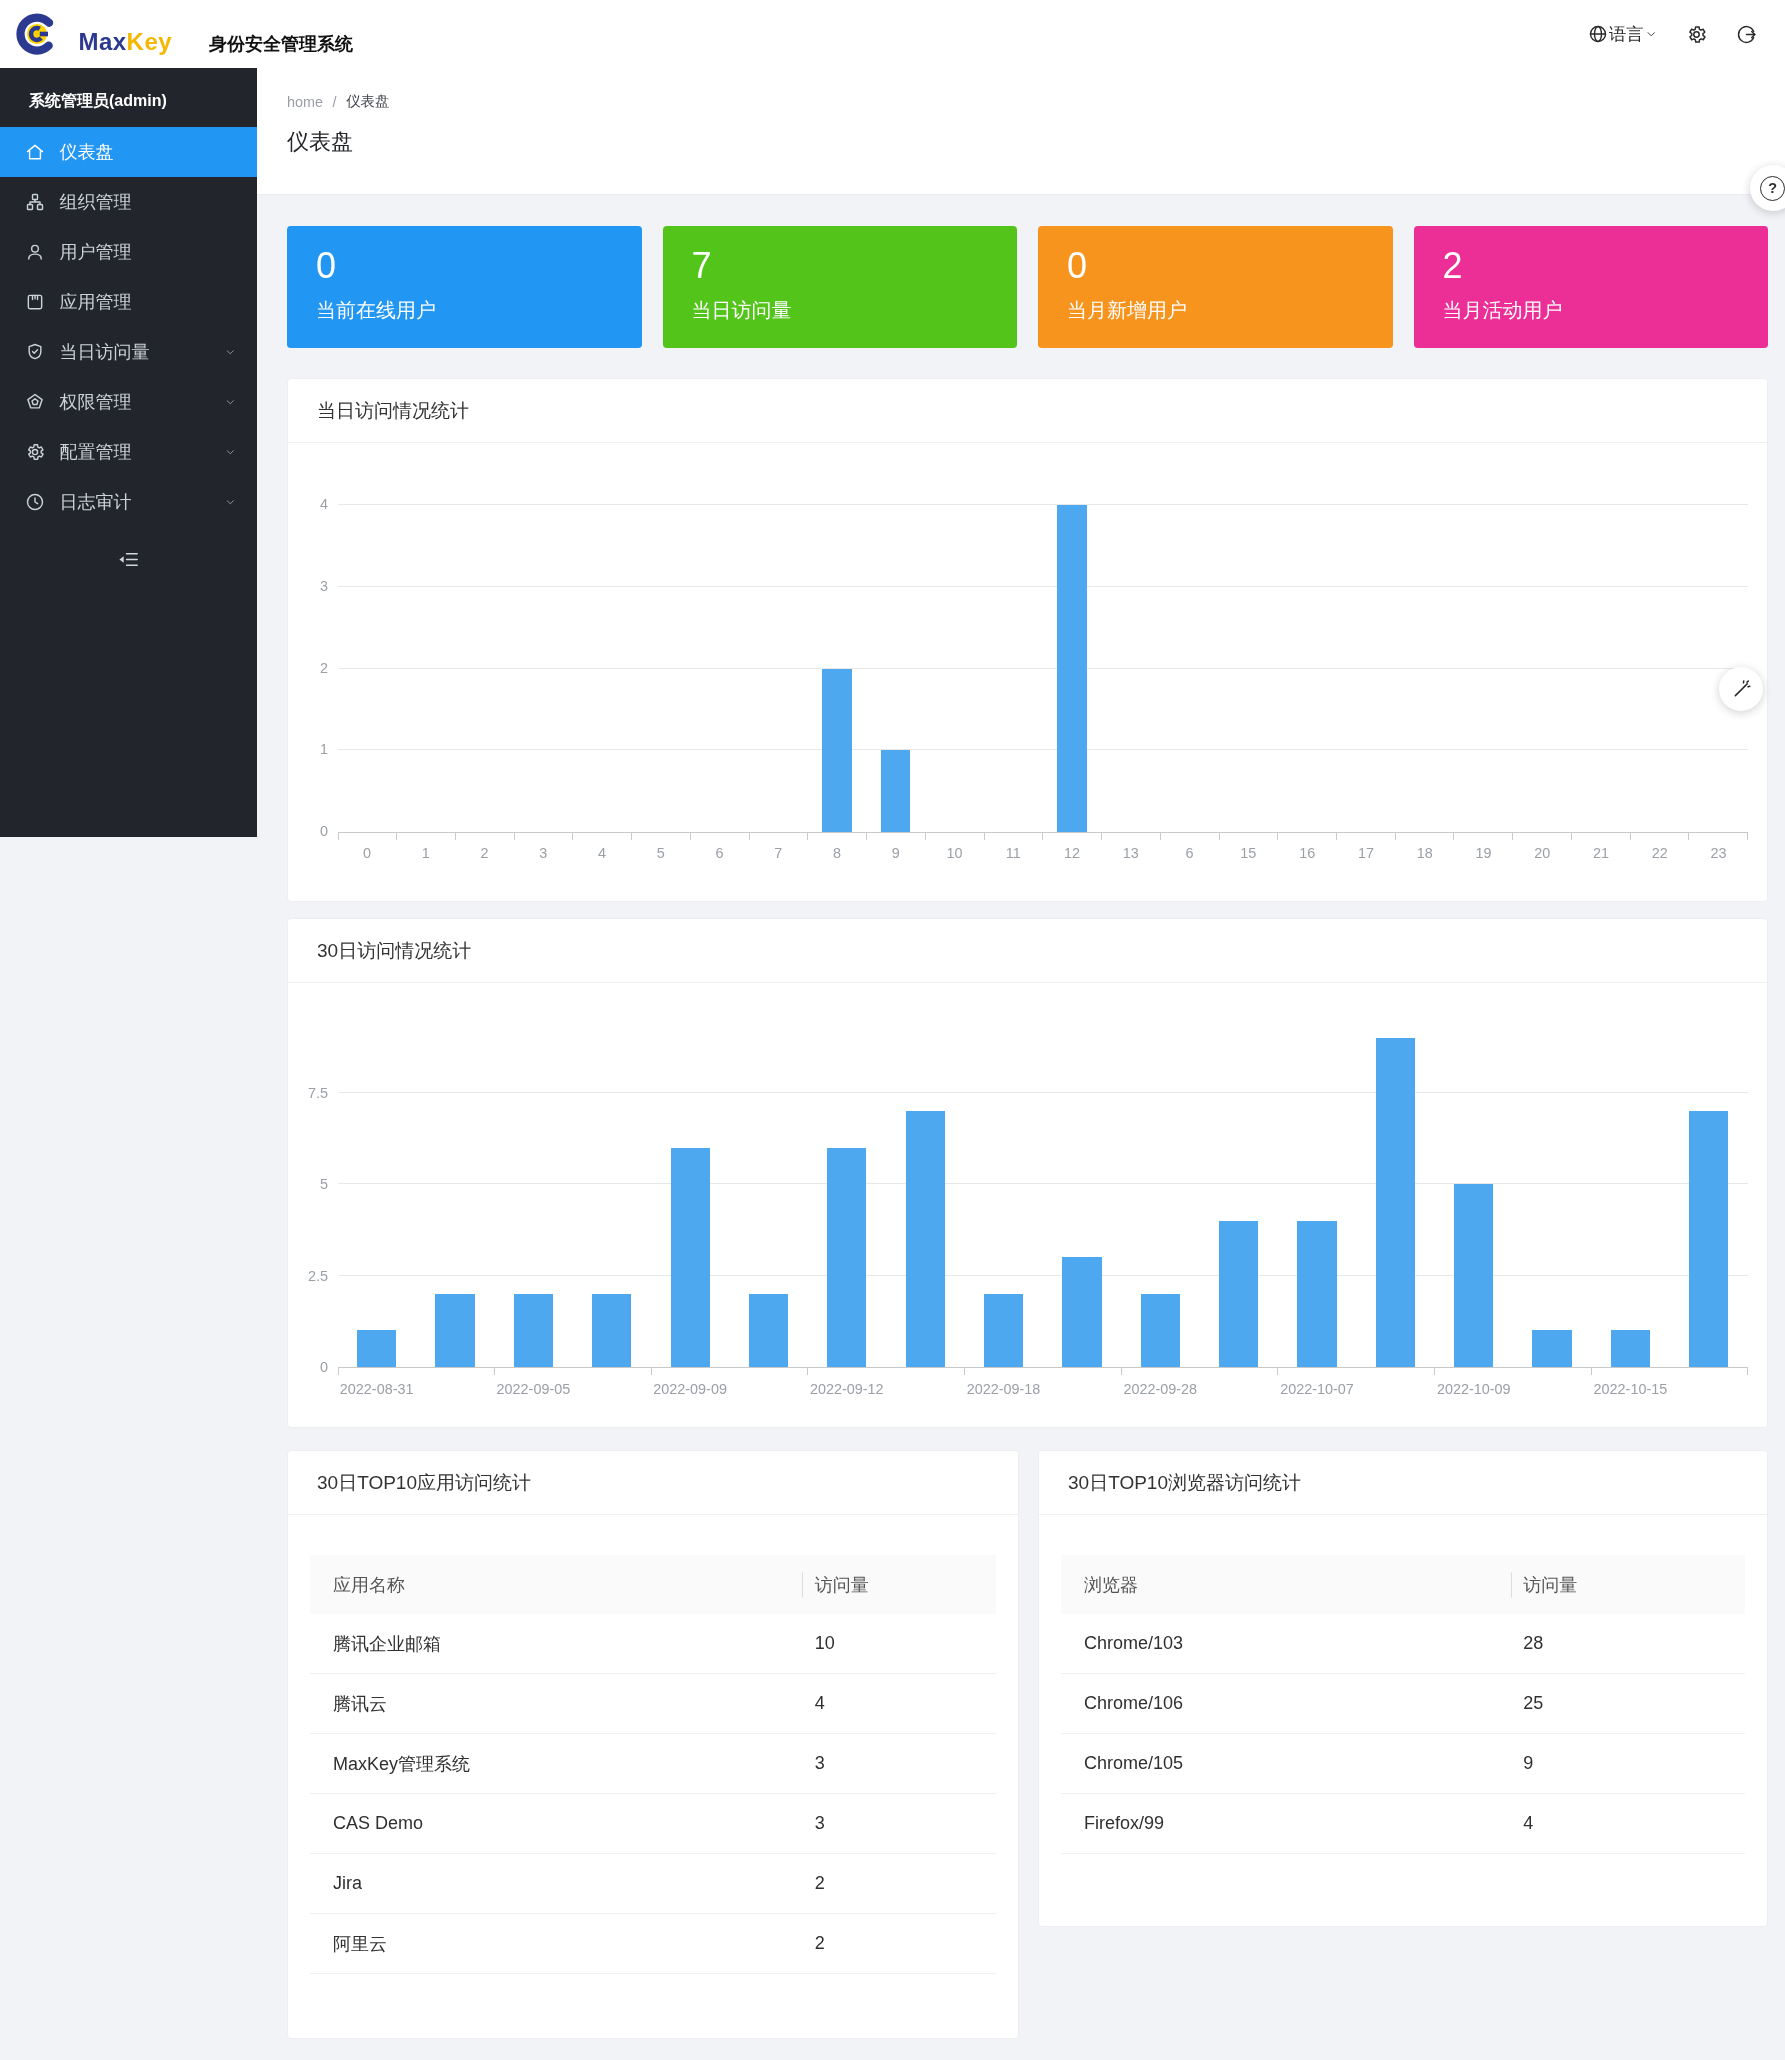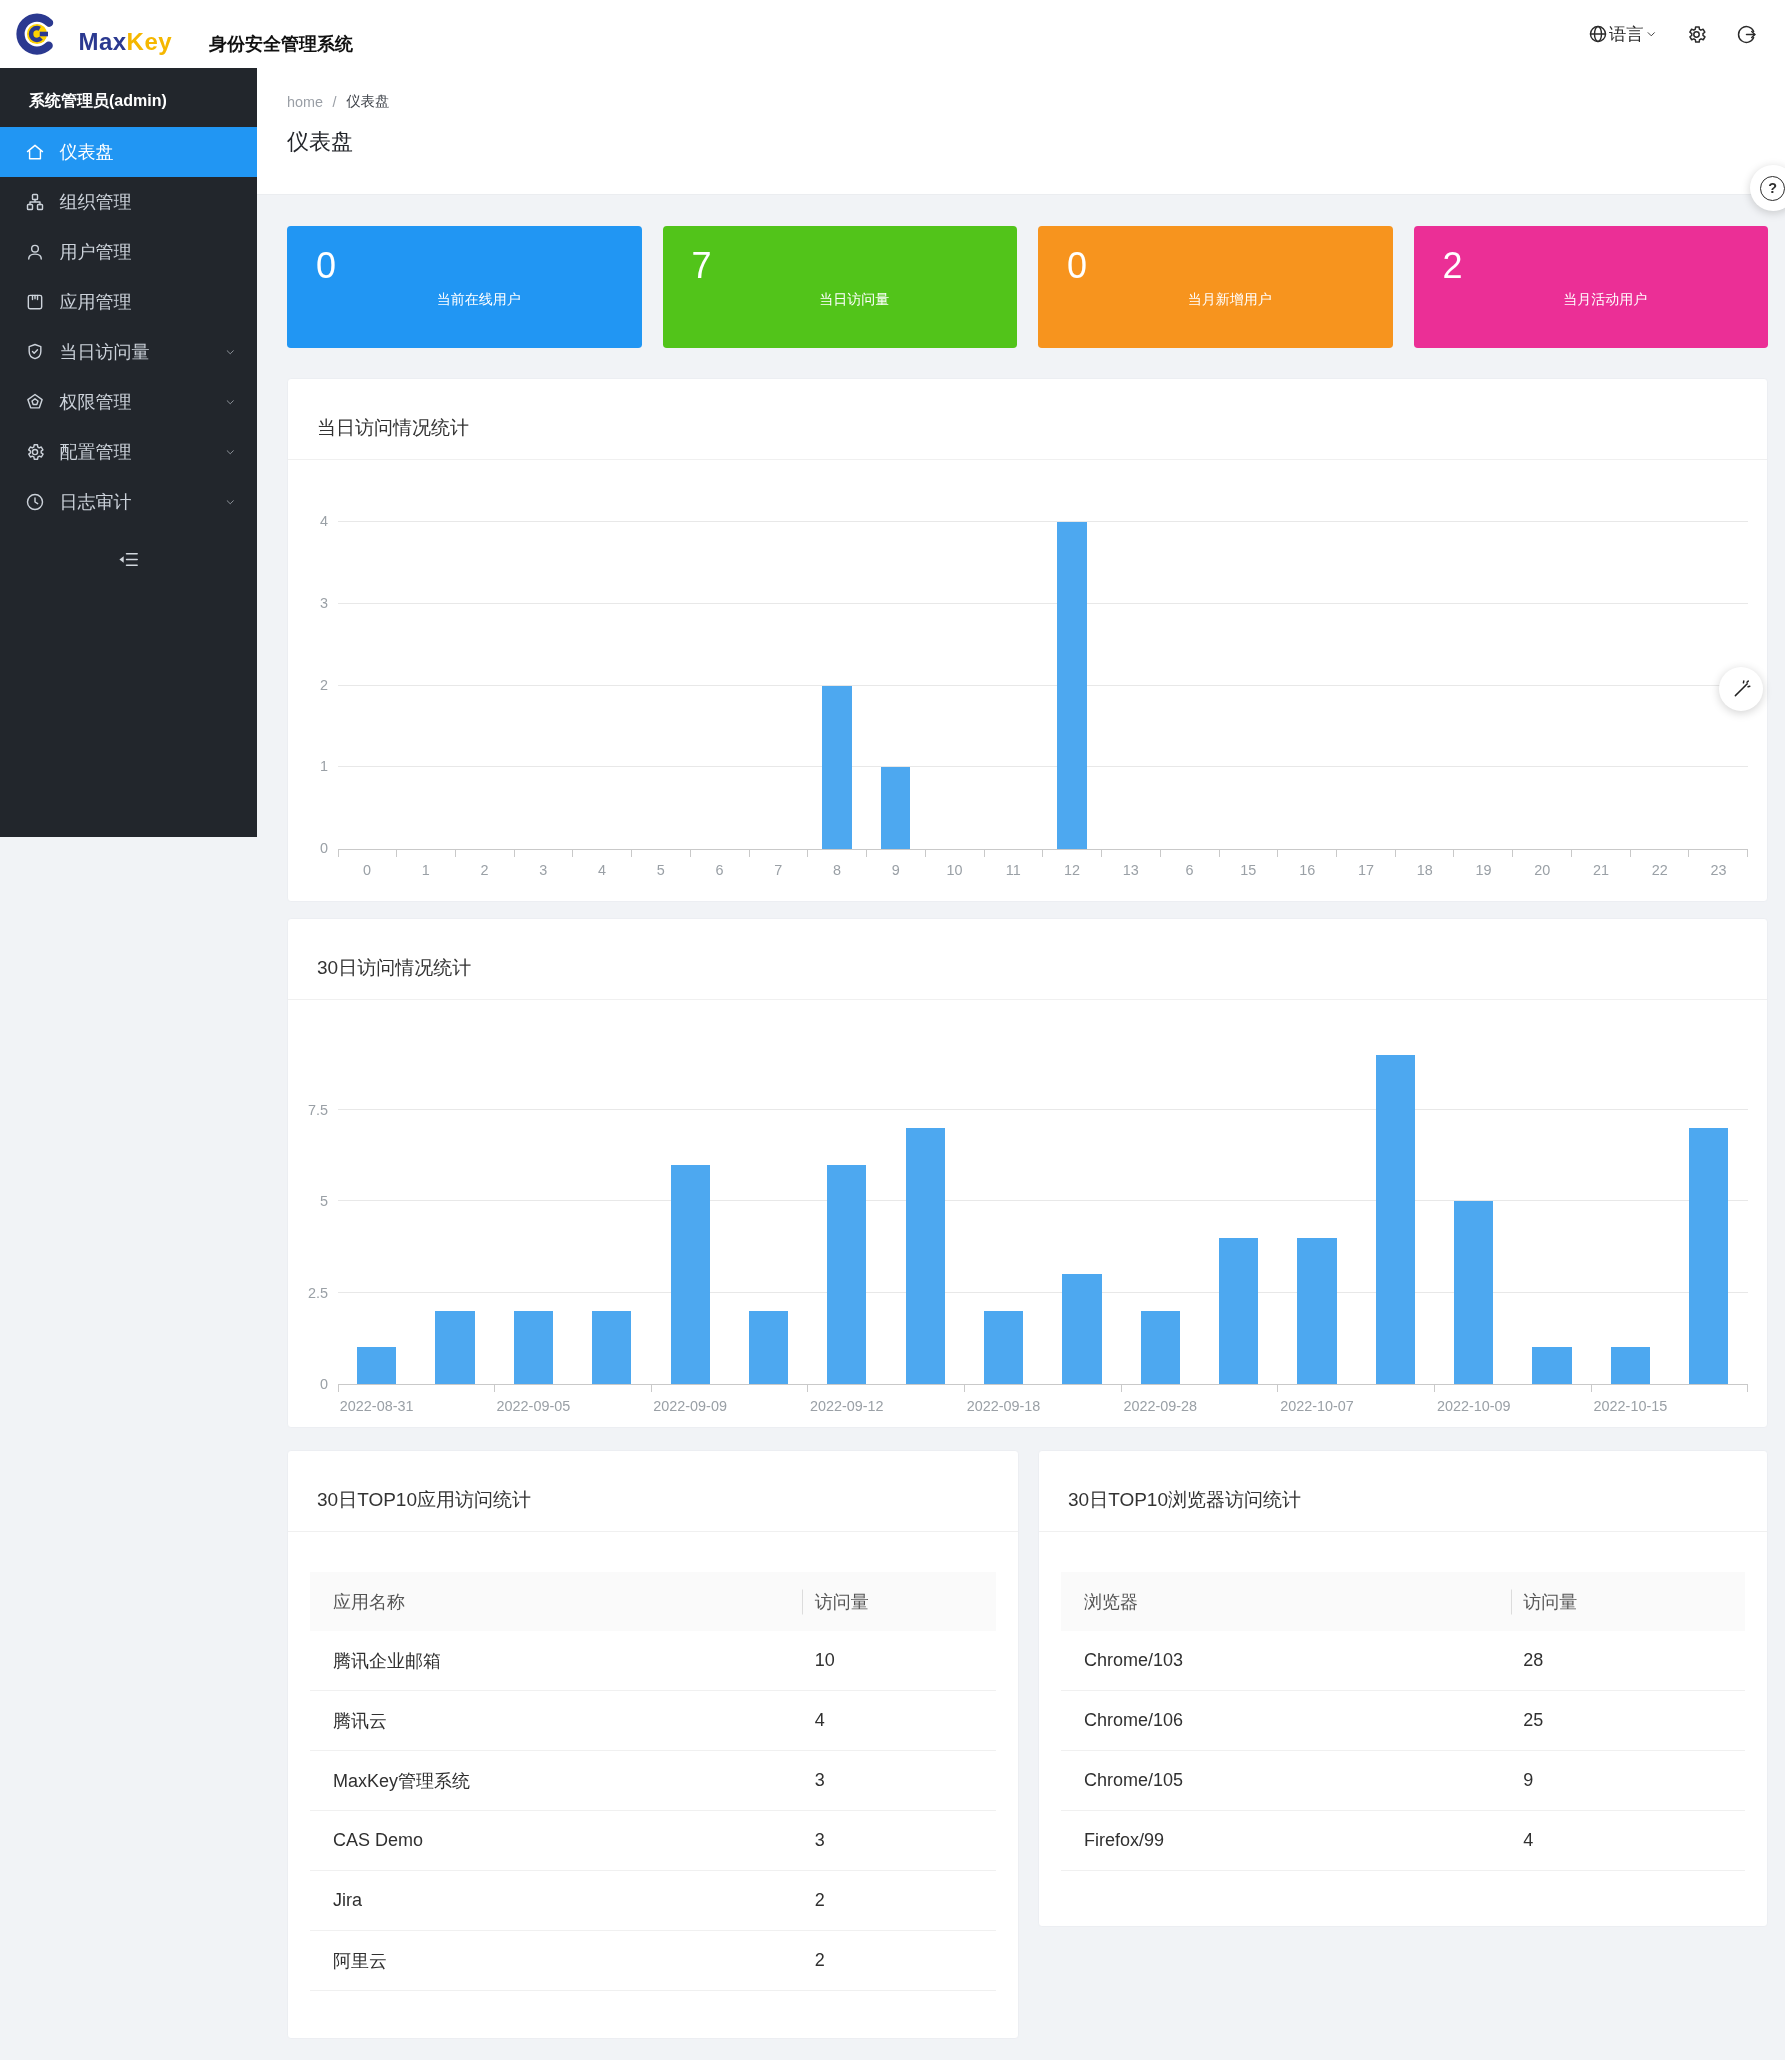--- a/index.html
+++ b/index.html
@@ -52,24 +52,24 @@
   .bc-home { cursor:pointer; }
   .bc-current { color:#3f434a; }
   .page-title { margin-top:16.3px; font-size:22px; color:#24262b; }
 
   
   .content { position:absolute; top:127px; left:0; right:0; bottom:0; background:#f1f3f6; padding:31px 18px 0 30px; }
 
   .cards { display:flex; gap:21px; }
   .card { flex:1; height:122px; border-radius:3.8px; color:#fff; padding:22px 0 0 29px; }
   .card .num { font-size:36px; font-weight:300; line-height:1; }
-  .card .lbl { margin-top:7px; font-size:14px;text-align:center; }
+  .card .lbl { margin-top:13px; font-size:20px; }
 
   .panel { background:#fff; border:1px solid #eceef2; border-radius:3.8px; }
-  .panel-head { padding:36px 29px 18px; font-size:19px; color:#333; border-bottom:1px solid #f0f0f0; }
+  .panel-head { padding:19px 29px 18px; font-size:19px; color:#333; border-bottom:1px solid #f0f0f0; }
   .panel.chart1 { margin-top:30px; height:524px; }
   .panel.chart2 { margin-top:16.3px; height:510px; }
 
   
   .chart-body { padding-right:19px; padding-left:11.5px; }
   .chart1 .chart-body { padding-top:63px; }
   .chart2 .chart-body { padding-top:20px; }
   .plot { position:relative; margin-left:38px; border-bottom:1.9px solid #c9c9c9; }
   .chart1 .plot { height:327px; }
   .chart2 .plot { height:365px; }

